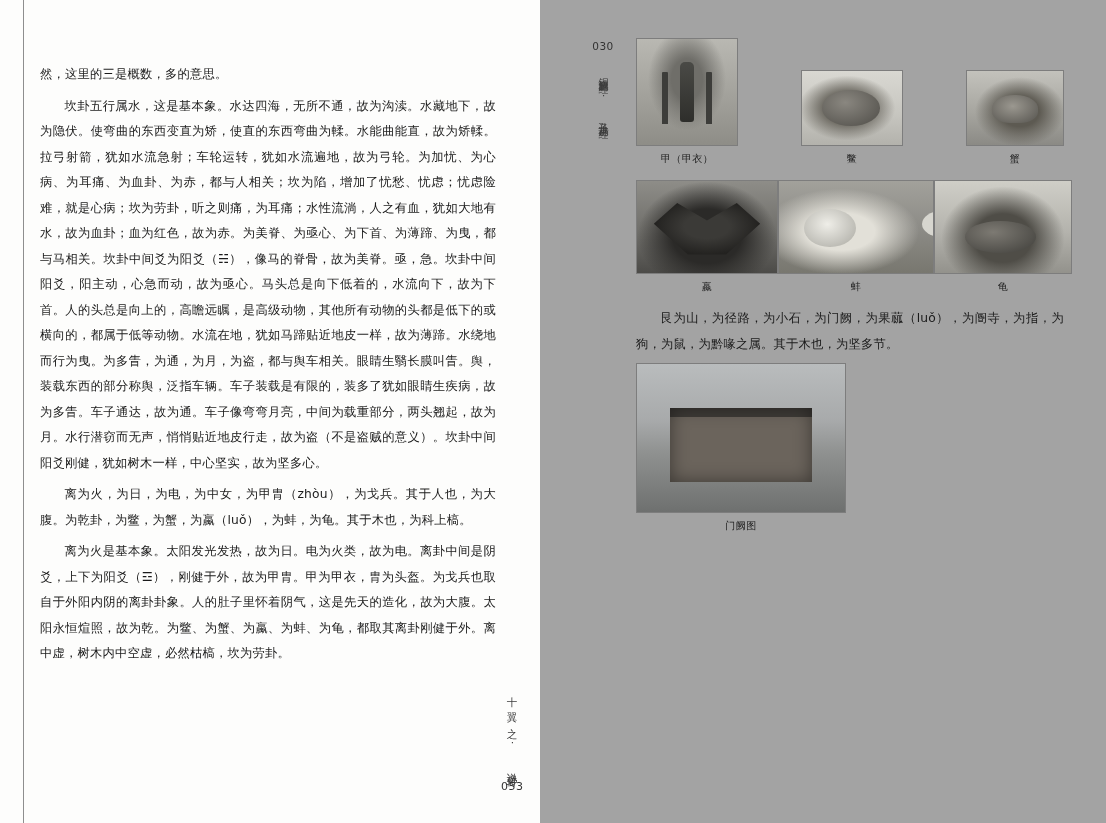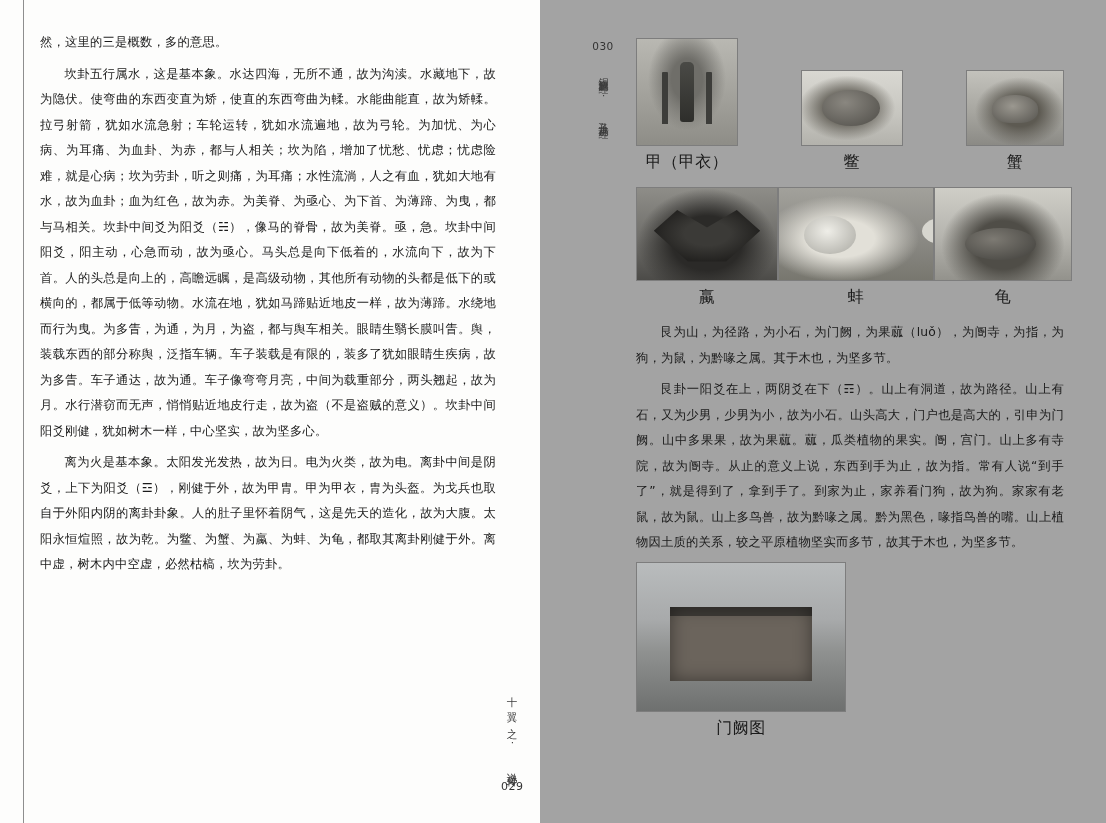--- a/index.html
+++ b/index.html
@@ -19,21 +19,21 @@
     position: absolute;
     inset: 0;
     display: flex;
   }
   
   .left-page {
     position: relative;
     width: 540px;
     height: 823px;
     box-sizing: border-box;
-    padding: 30px 44px 40px 40px;
+    padding: 62px 44px 40px 40px;
     background: #fdfdfc;
   }
   .left-rule {
     position: absolute;
     left: 23px;
     top: 0;
     bottom: 0;
     width: 1px;
     background: #8e8e8e;
   }
@@ -114,21 +114,21 @@
     flex-direction: column;
     align-items: center;
   }
   .fig-box {
     border: 1px solid #7d7d7d;
     background: #9a9a96;
     position: relative;
     overflow: hidden;
   }
   .fig-cap {
-    font-size: 16px;
+    font-size: 10px;
     color: #1b1b1b;
     margin-top: 6px;
     letter-spacing: 0.5px;
   }
   .ph {
     position: absolute;
     inset: 0;
   }
   
   .ph-armor {
@@ -275,26 +275,27 @@
 <body>
 
 <div class="page">
 
   <div class="left-page">
     <div class="left-rule"></div>
 
     <div class="body-text">
       <p class="noindent">然，这里的三是概数，多的意思。</p>
       <p>坎卦五行属水，这是基本象。水达四海，无所不通，故为沟渎。水藏地下，故为隐伏。使弯曲的东西变直为矫，使直的东西弯曲为輮。水能曲能直，故为矫輮。拉弓射箭，犹如水流急射；车轮运转，犹如水流遍地，故为弓轮。为加忧、为心病、为耳痛、为血卦、为赤，都与人相关；坎为陷，增加了忧愁、忧虑；忧虑险难，就是心病；坎为劳卦，听之则痛，为耳痛；水性流淌，人之有血，犹如大地有水，故为血卦；血为红色，故为赤。为美脊、为亟心、为下首、为薄蹄、为曳，都与马相关。坎卦中间爻为阳爻（☵），像马的脊骨，故为美脊。亟，急。坎卦中间阳爻，阳主动，心急而动，故为亟心。马头总是向下低着的，水流向下，故为下首。人的头总是向上的，高瞻远瞩，是高级动物，其他所有动物的头都是低下的或横向的，都属于低等动物。水流在地，犹如马蹄贴近地皮一样，故为薄蹄。水绕地而行为曳。为多眚，为通，为月，为盗，都与舆车相关。眼睛生翳长膜叫眚。舆，装载东西的部分称舆，泛指车辆。车子装载是有限的，装多了犹如眼睛生疾病，故为多眚。车子通达，故为通。车子像弯弯月亮，中间为载重部分，两头翘起，故为月。水行潜窃而无声，悄悄贴近地皮行走，故为盗（不是盗贼的意义）。坎卦中间阳爻刚健，犹如树木一样，中心坚实，故为坚多心。</p>
+      <p>离为火，为日，为电，为中女，为甲胄（zhòu），为戈兵。其于人也，为大腹。为乾卦，为鳖，为蟹，为蠃（luǒ），为蚌，为龟。其于木也，为科上槁。</p>
       <p>离为火是基本象。太阳发光发热，故为日。电为火类，故为电。离卦中间是阴爻，上下为阳爻（☲），刚健于外，故为甲胄。甲为甲衣，胄为头盔。为戈兵也取自于外阳内阴的离卦卦象。人的肚子里怀着阴气，这是先天的造化，故为大腹。太阳永恒煊照，故为乾。为鳖、为蟹、为蠃、为蚌、为龟，都取其离卦刚健于外。离中虚，树木内中空虚，必然枯槁，坎为劳卦。</p>
     </div>
 
     <div class="left-footer">
       <div class="vert-label">十 翼 之 · 说卦传</div>
-      <div class="folio-num">029</div>
+      <div class="folio-num">053</div>
     </div>
   </div>
 
   <div class="right-page">
 
     <div class="right-header">
       <div class="folio-num-top">030</div>
       <div class="vert-label">铜金解易经 · 孔子讲易经</div>
     </div>
 
@@ -334,21 +335,20 @@
         <div class="fig">
           <div class="fig-box" style="width: 136px; height: 92px;">
             <div class="ph ph-turtle2"></div>
           </div>
           <div class="fig-cap">龟</div>
         </div>
       </div>
 
     <div class="body-text" style="margin-top:12px;">
       <p>艮为山，为径路，为小石，为门阙，为果蓏（luǒ），为阍寺，为指，为狗，为鼠，为黔喙之属。其于木也，为坚多节。</p>
-      <p>艮卦一阳爻在上，两阴爻在下（☶）。山上有洞道，故为路径。山上有石，又为少男，少男为小，故为小石。山头高大，门户也是高大的，引申为门阙。山中多果果，故为果蓏。蓏，瓜类植物的果实。阍，宫门。山上多有寺院，故为阍寺。从止的意义上说，东西到手为止，故为指。常有人说“到手了”，就是得到了，拿到手了。到家为止，家养看门狗，故为狗。家家有老鼠，故为鼠。山上多鸟兽，故为黔喙之属。黔为黑色，喙指鸟兽的嘴。山上植物因土质的关系，较之平原植物坚实而多节，故其于木也，为坚多节。</p>
     </div>
 
     <div class="fig-row" id="row3" style="margin-top:4px;justify-content:space-between;">
         <div class="fig">
           <div class="fig-box" style="width: 208px; height: 148px;">
             <div class="ph ph-gate"></div>
           </div>
           <div class="fig-cap">门阙图</div>
         </div>
       </div>

